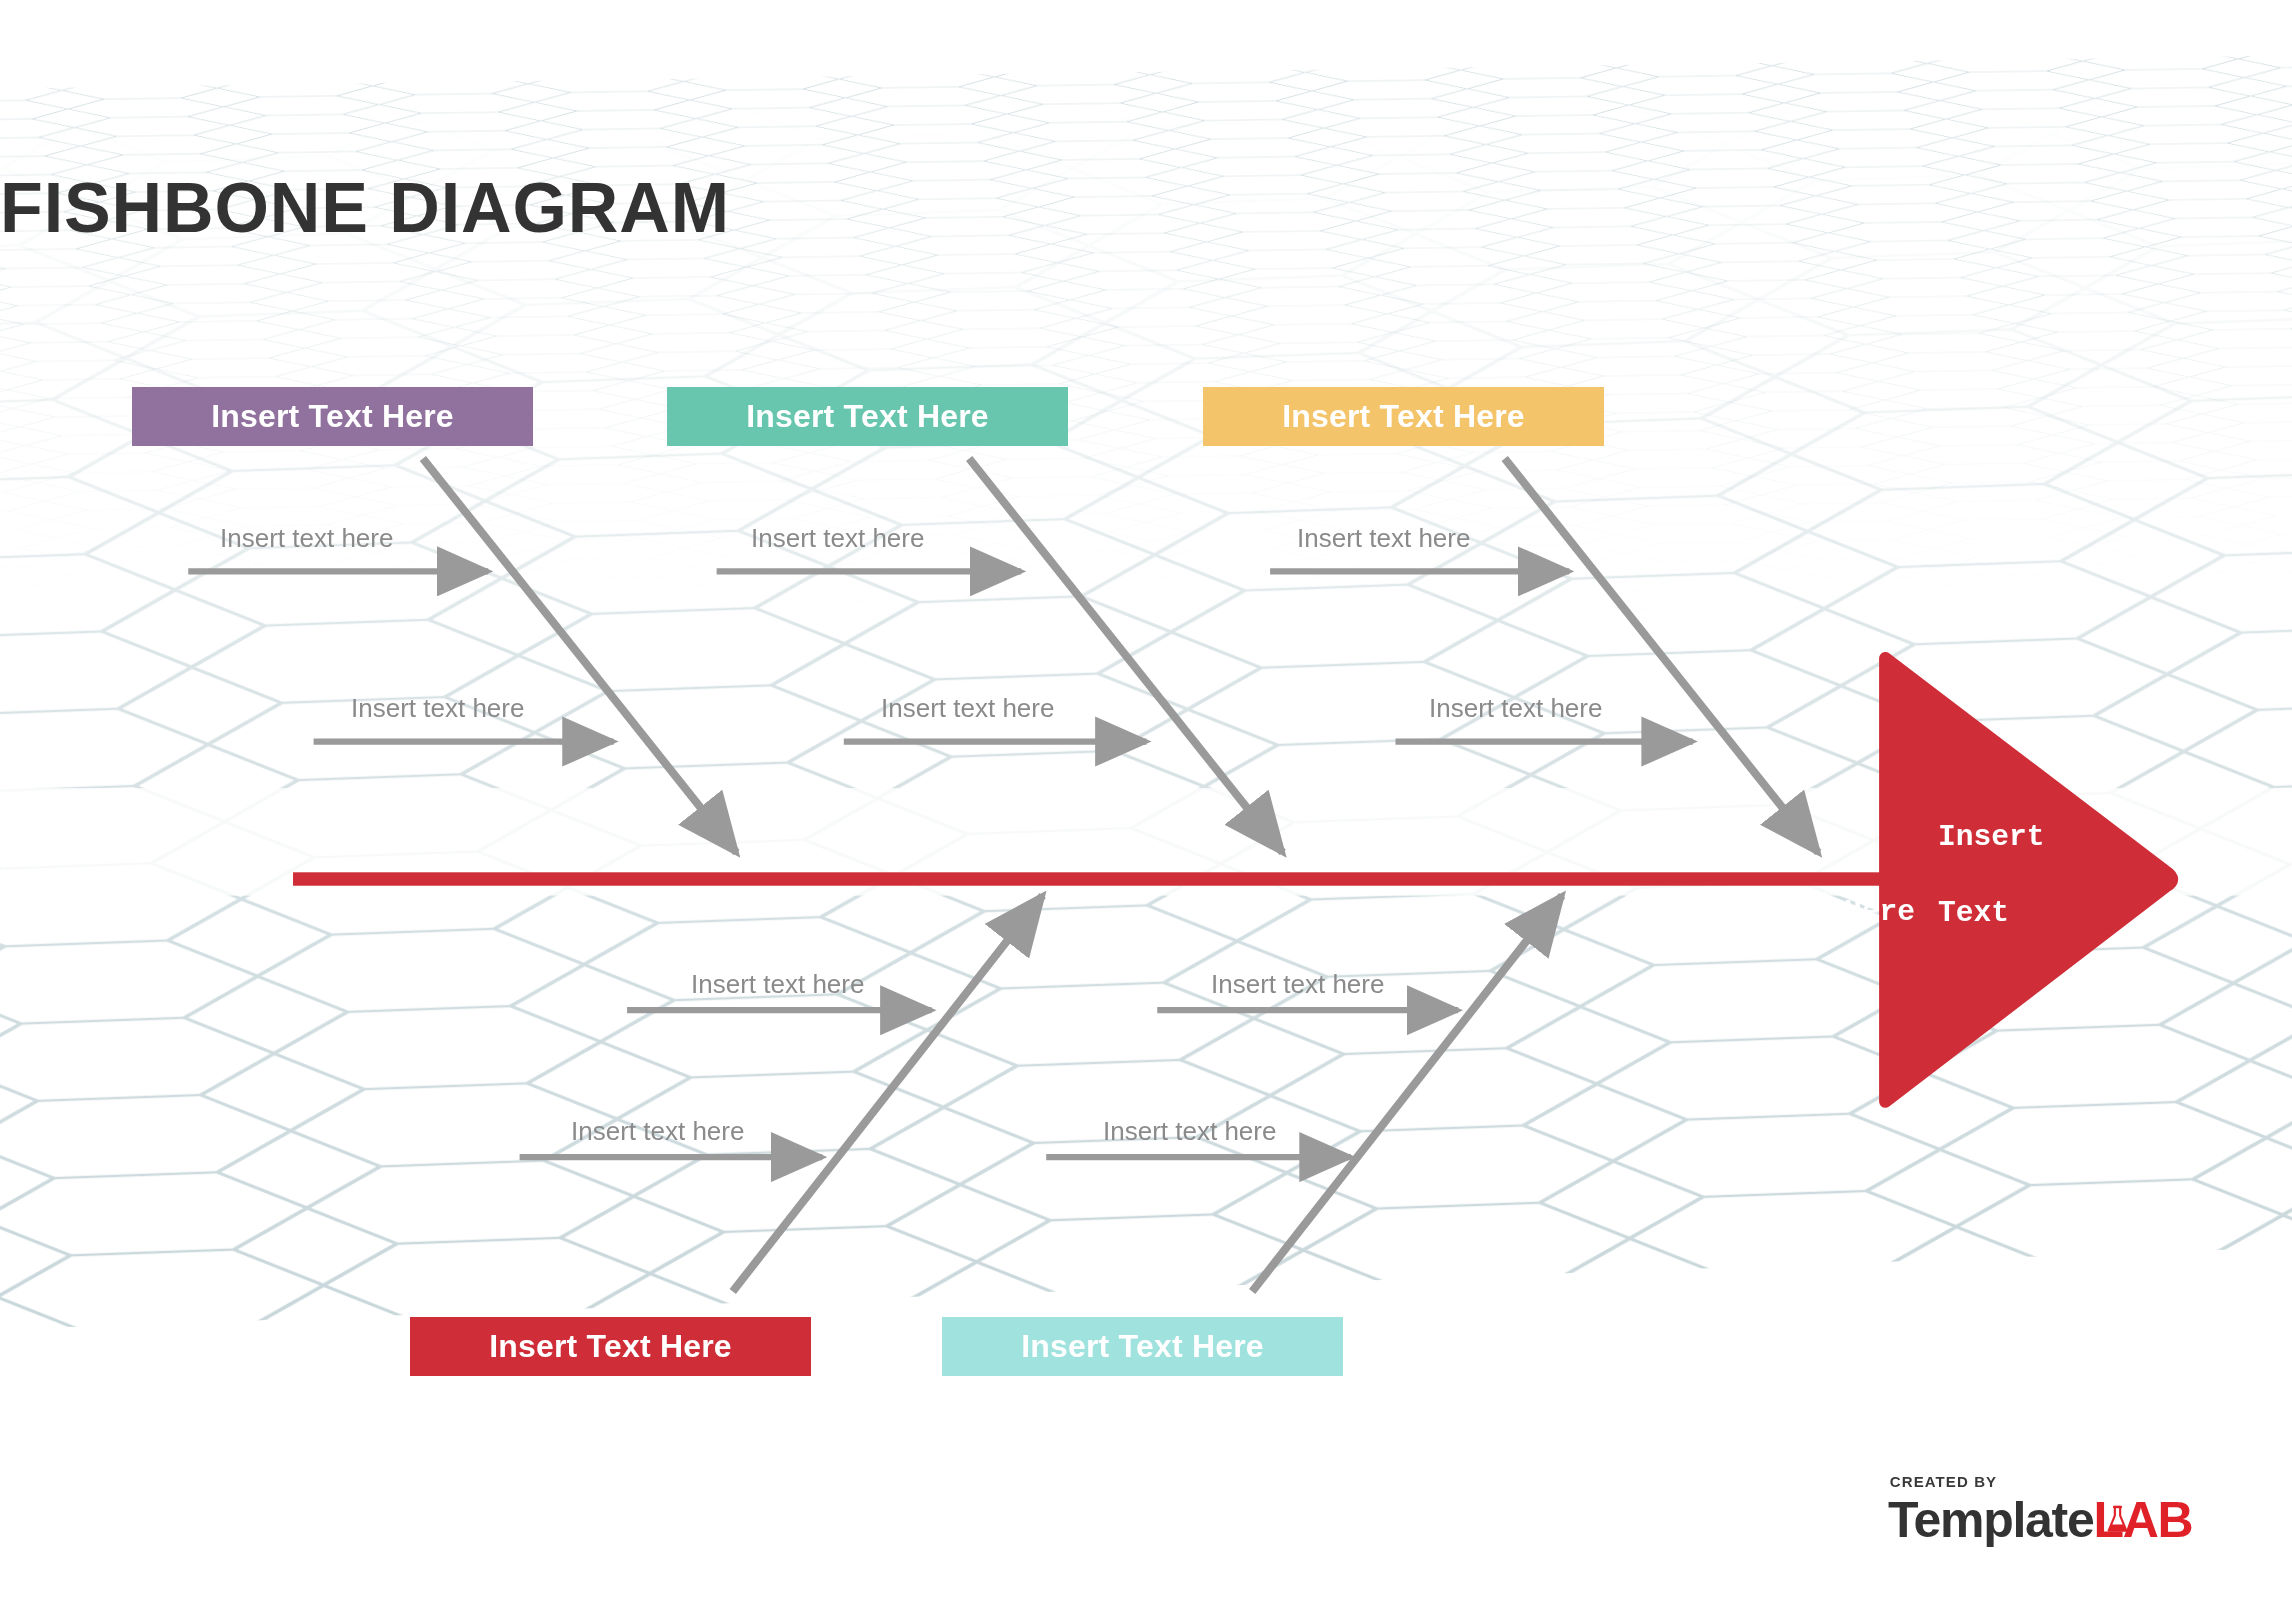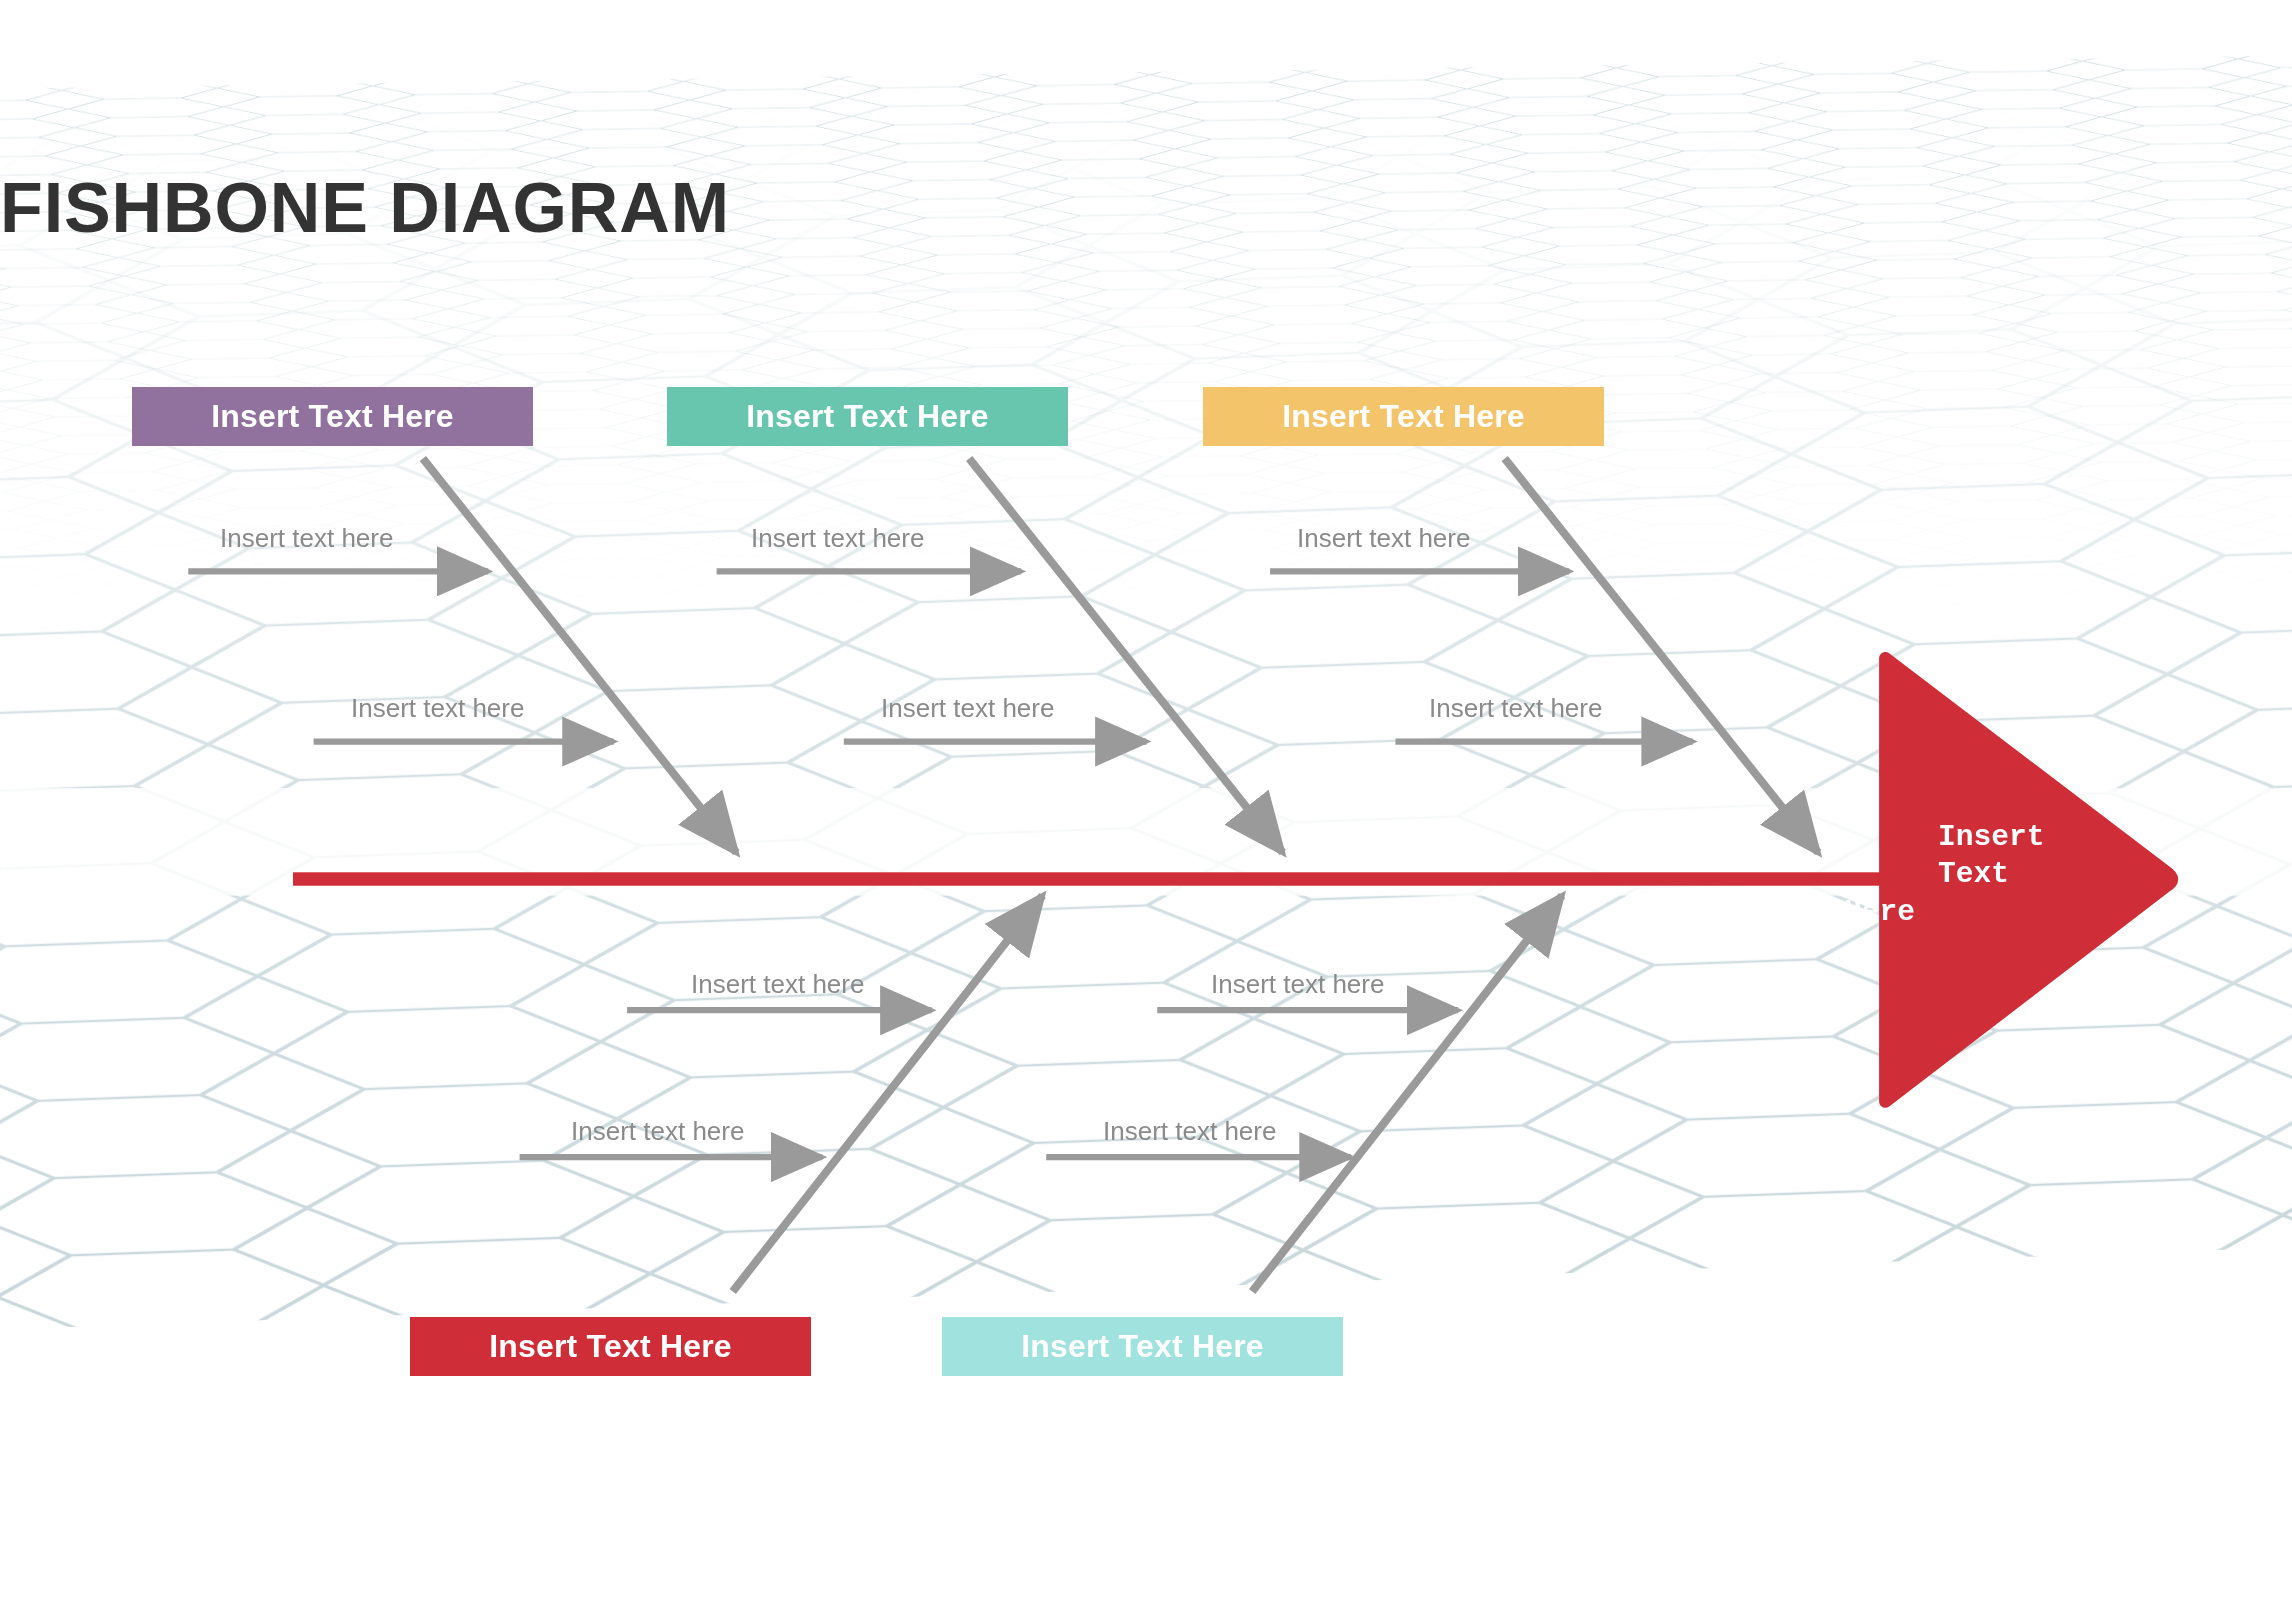--- a/index.html
+++ b/index.html
@@ -252,18 +252,29 @@
   <div class="sub-label" style="left:881px; top:693px;">Insert text here</div>
   <div class="sub-label" style="left:1297px; top:523px;">Insert text here</div>
   <div class="sub-label" style="left:1429px; top:693px;">Insert text here</div>
 
   <div class="sub-label" style="left:691px; top:969px;">Insert text here</div>
   <div class="sub-label" style="left:571px; top:1116px;">Insert text here</div>
   <div class="sub-label" style="left:1211px; top:969px;">Insert text here</div>
   <div class="sub-label" style="left:1103px; top:1116px;">Insert text here</div>
 
   <div class="head-text" style="left:1938px; top:818px;">Insert</div>
-  <div class="head-text" style="left:1938px; top:855px;">Text</div>
+  <div class="head-text" style="left:1938px; top:894px;">Text</div>
   <div class="head-text" style="left:1844px; top:893px;">Here</div>
 
+  <div class="logo">
+    <div class="logo-created">CREATED BY</div>
+    <div class="logo-word">
+      <span class="logo-template">Template</span><span class="logo-lab">LAB</span>
+    </div>
+    <svg class="logo-flask" viewBox="0 0 26 34" xmlns="http://www.w3.org/2000/svg">
+      <path d="M10,2 L10,12 L3,29 L23,29 L16,12 L16,2 Z" fill="#ffffff" stroke="#e02128" stroke-width="2.4" stroke-linejoin="round"></path>
+      <path d="M6.5,22 L19.5,22 L23,29 L3,29 Z" fill="#e02128"></path>
+      <rect x="8" y="1" width="10" height="2.6" fill="#e02128"></rect>
+    </svg>
+  </div>
 
 </div>
 
 
 </body></html>

